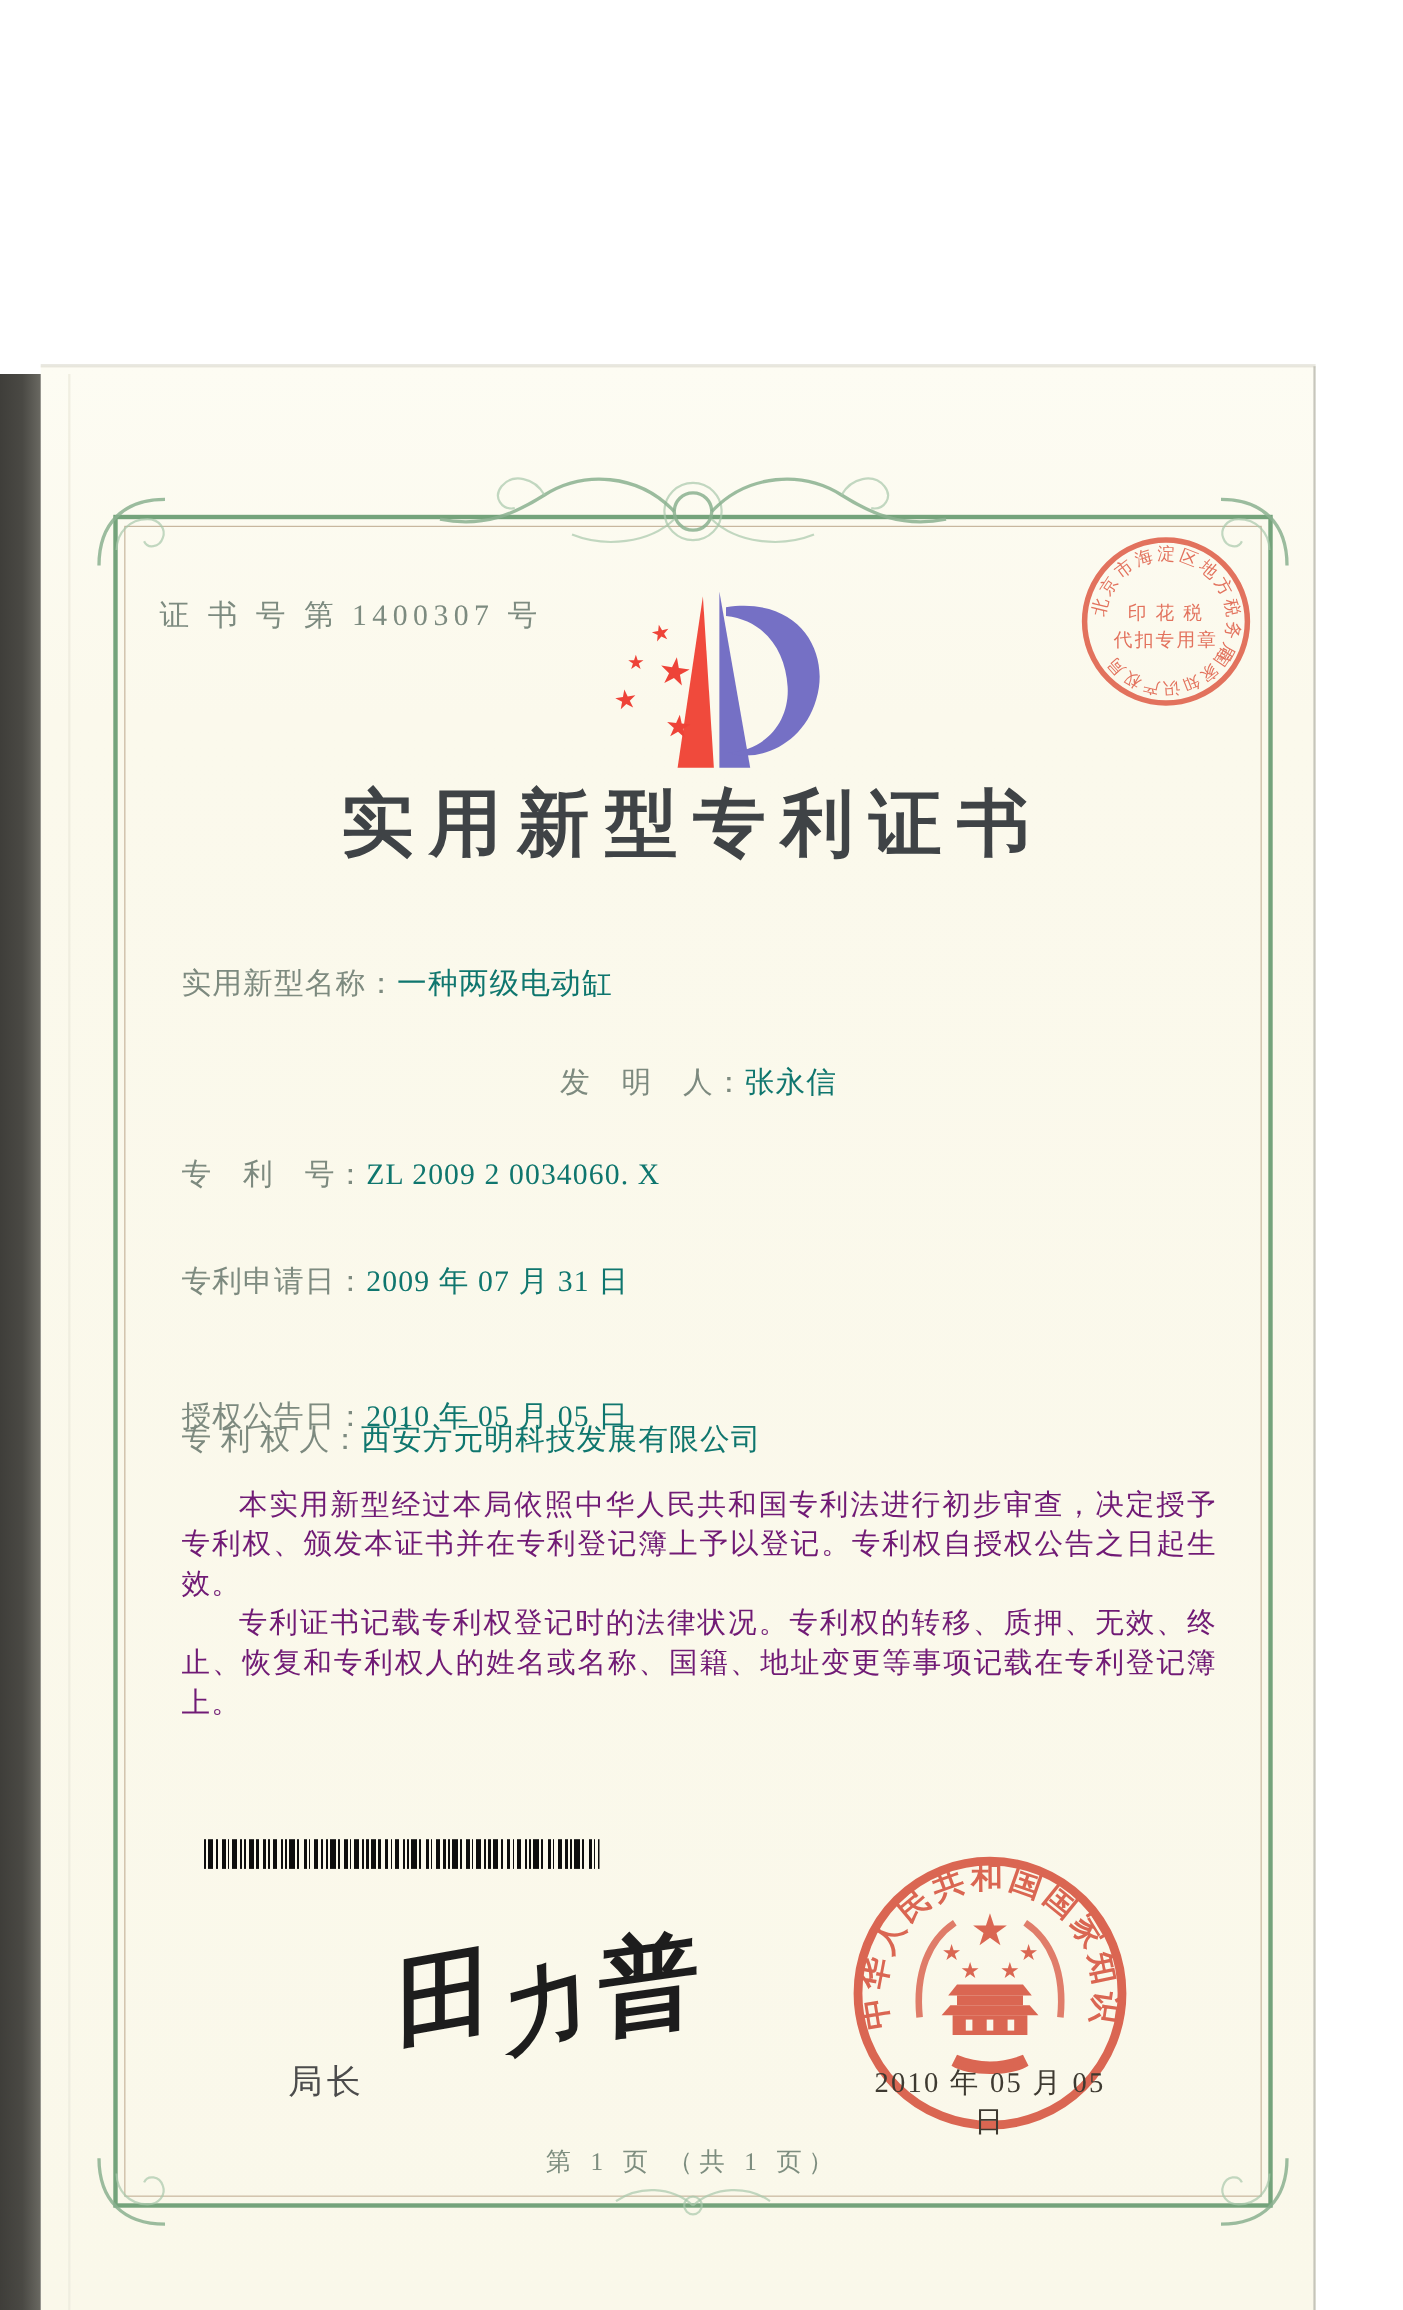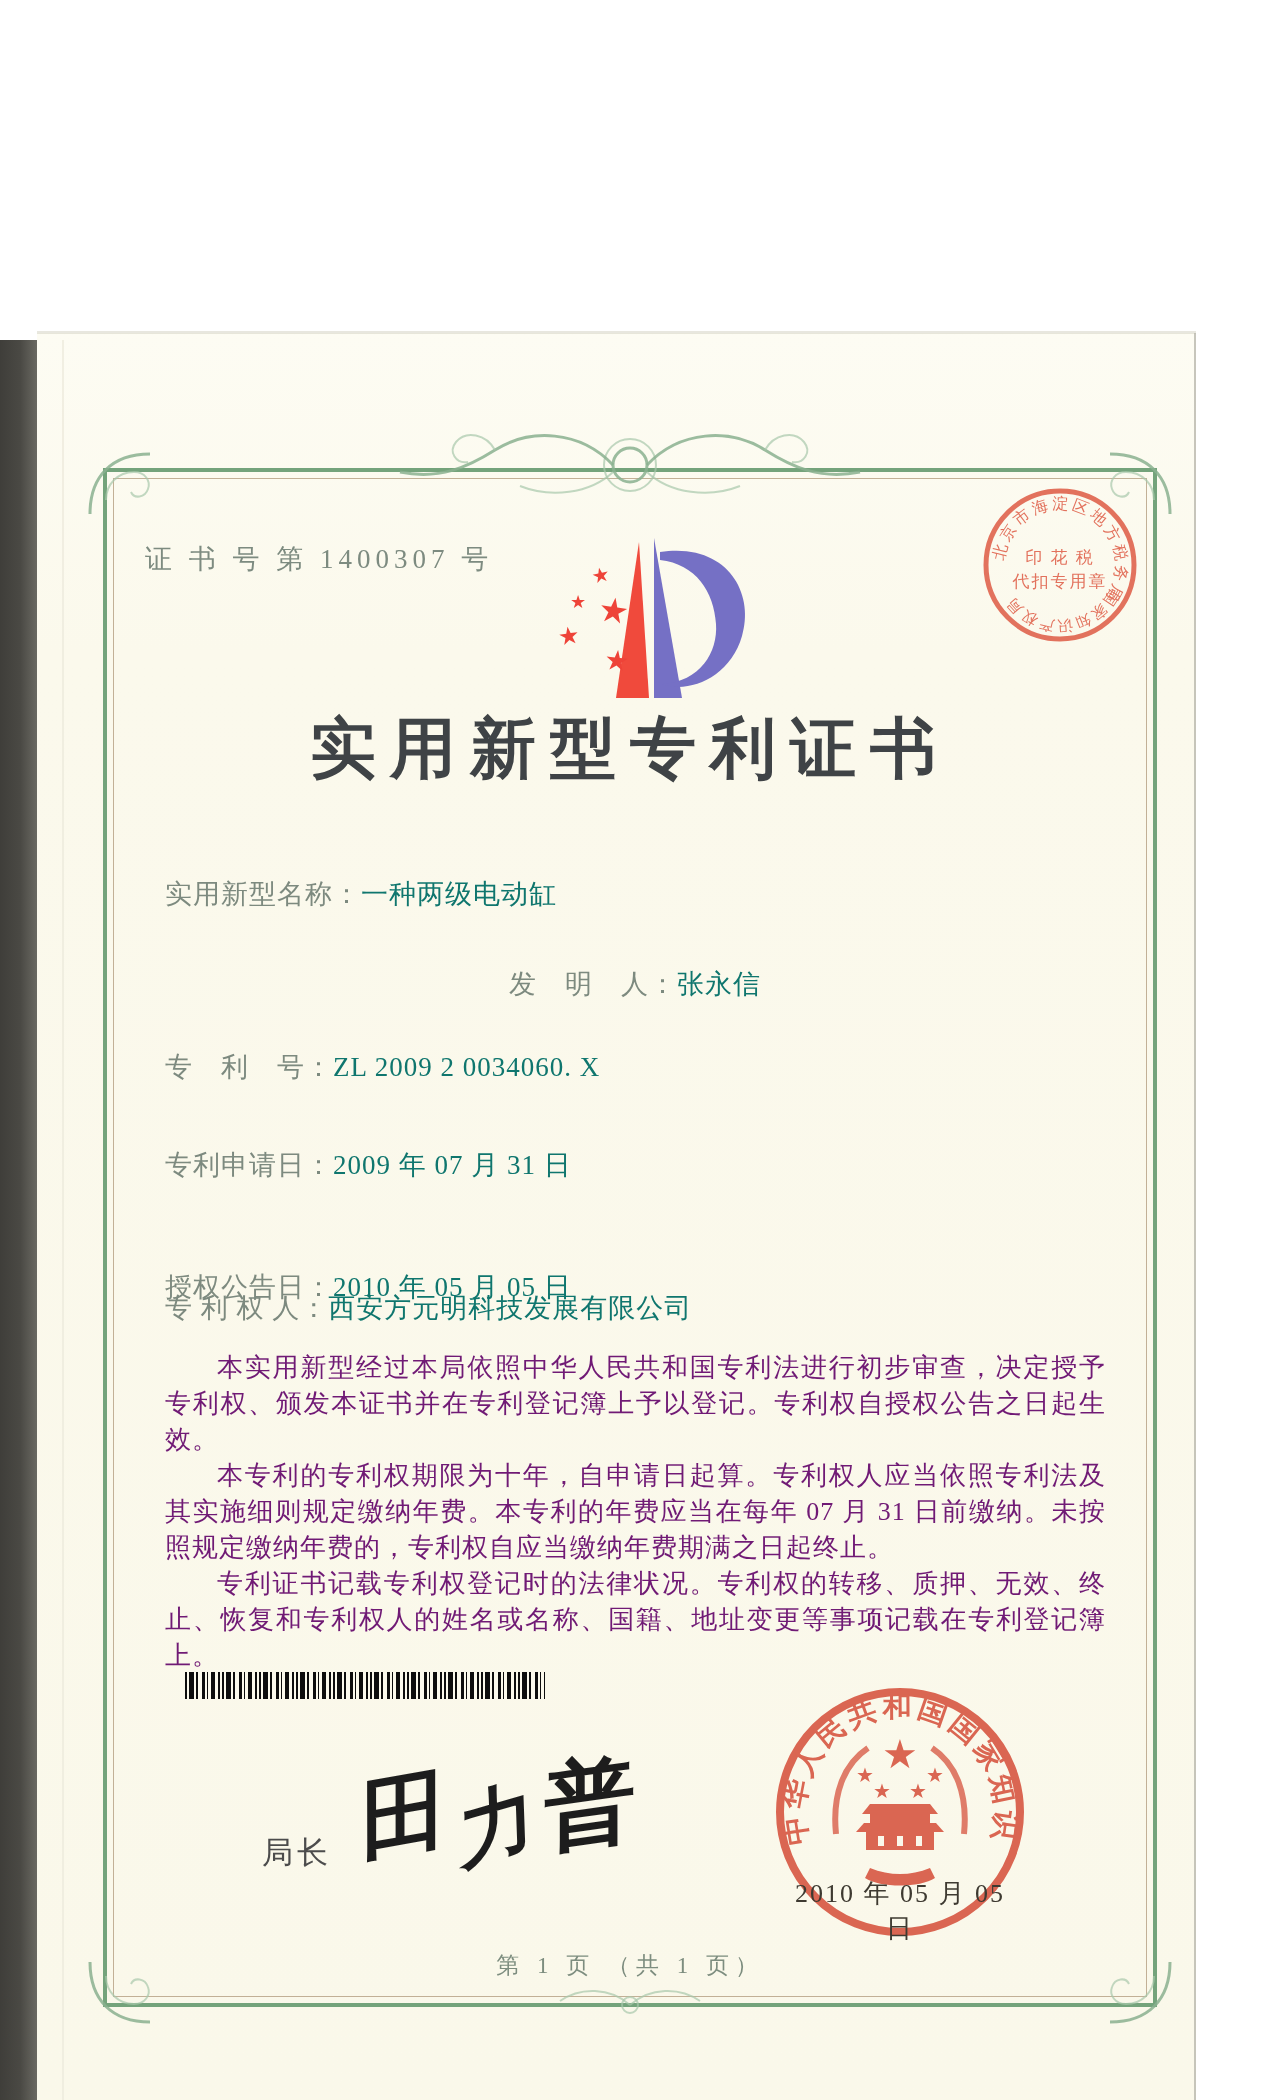--- a/index.html
+++ b/index.html
@@ -45,21 +45,21 @@
   }
   .body-text p{margin:0;text-indent:2em;}
   .barcode{
     left:185px;top:1672px;width:360px;height:27px;
     background:repeating-linear-gradient(90deg,
       #0d0d0d 0 2px,#fbf9ec 2px 4px,#0d0d0d 4px 9px,#fbf9ec 9px 11px,
       #0d0d0d 11px 13px,#fbf9ec 13px 17px,#0d0d0d 17px 20px,#fbf9ec 20px 22px,
       #0d0d0d 22px 23px,#fbf9ec 23px 26px,#0d0d0d 26px 30px,#fbf9ec 30px 33px,
       #0d0d0d 33px 35px,#fbf9ec 35px 37px);
   }
-  .signer-title{left:262px;top:1832px;font-size:31px;color:#4c4c4c;letter-spacing:4px;font-family:"Liberation Sans",sans-serif;}
+  .signer-title{left:262px;top:1872px;font-size:31px;color:#4c4c4c;letter-spacing:4px;font-family:"Liberation Sans",sans-serif;}
   .signature{left:360px;top:1752px;width:300px;color:#1d1d1d;}
   .signature span{display:inline-block;font-family:"DejaVu Sans",sans-serif;font-weight:bold;}
   .sig-c0{font-size:88px;transform:rotate(-10deg) skewX(-10deg);}
   .sig-c1{font-size:78px;transform:rotate(-16deg) skewX(-14deg);margin-left:6px;top:6px;position:relative;}
   .sig-c2{font-size:92px;transform:rotate(-8deg) skewX(-8deg);margin-left:4px;top:-10px;position:relative;}
   .seal-date{
     left:782px;top:1876px;width:236px;text-align:center;
     font-size:26px;color:#3e3a31;letter-spacing:2px;z-index:6;
   }
   .footer{
@@ -148,21 +148,20 @@
 </div>
 <div class="abs row" style="top:1290px;">
   <span>专 利 权 人：</span><span class="val">西安方元明科技发展有限公司</span>
 </div>
 <div class="abs row" style="top:1269px;">
   <span>授权公告日：</span><span class="val">2010 年 05 月 05 日</span>
 </div>
 
 <div class="abs body-text">
   <p>本实用新型经过本局依照中华人民共和国专利法进行初步审查，决定授予专利权、颁发本证书并在专利登记簿上予以登记。专利权自授权公告之日起生效。</p>
-  <p>本专利的专利权期限为十年，自申请日起算。专利权人应当依照专利法及其实施细则规定缴纳年费。本专利的年费应当在每年 07 月 31 日前缴纳。未按照规定缴纳年费的，专利权自应当缴纳年费期满之日起终止。</p>
   <p>专利证书记载专利权登记时的法律状况。专利权的转移、质押、无效、终止、恢复和专利权人的姓名或名称、国籍、地址变更等事项记载在专利登记簿上。</p>
 </div>
 
 <div class="abs barcode"></div>
 
 <div class="abs signer-title">局长</div>
 <div class="abs signature">
   <span class="sig-c0">田</span>
   <span class="sig-c1">力</span>
   <span class="sig-c2">普</span>

